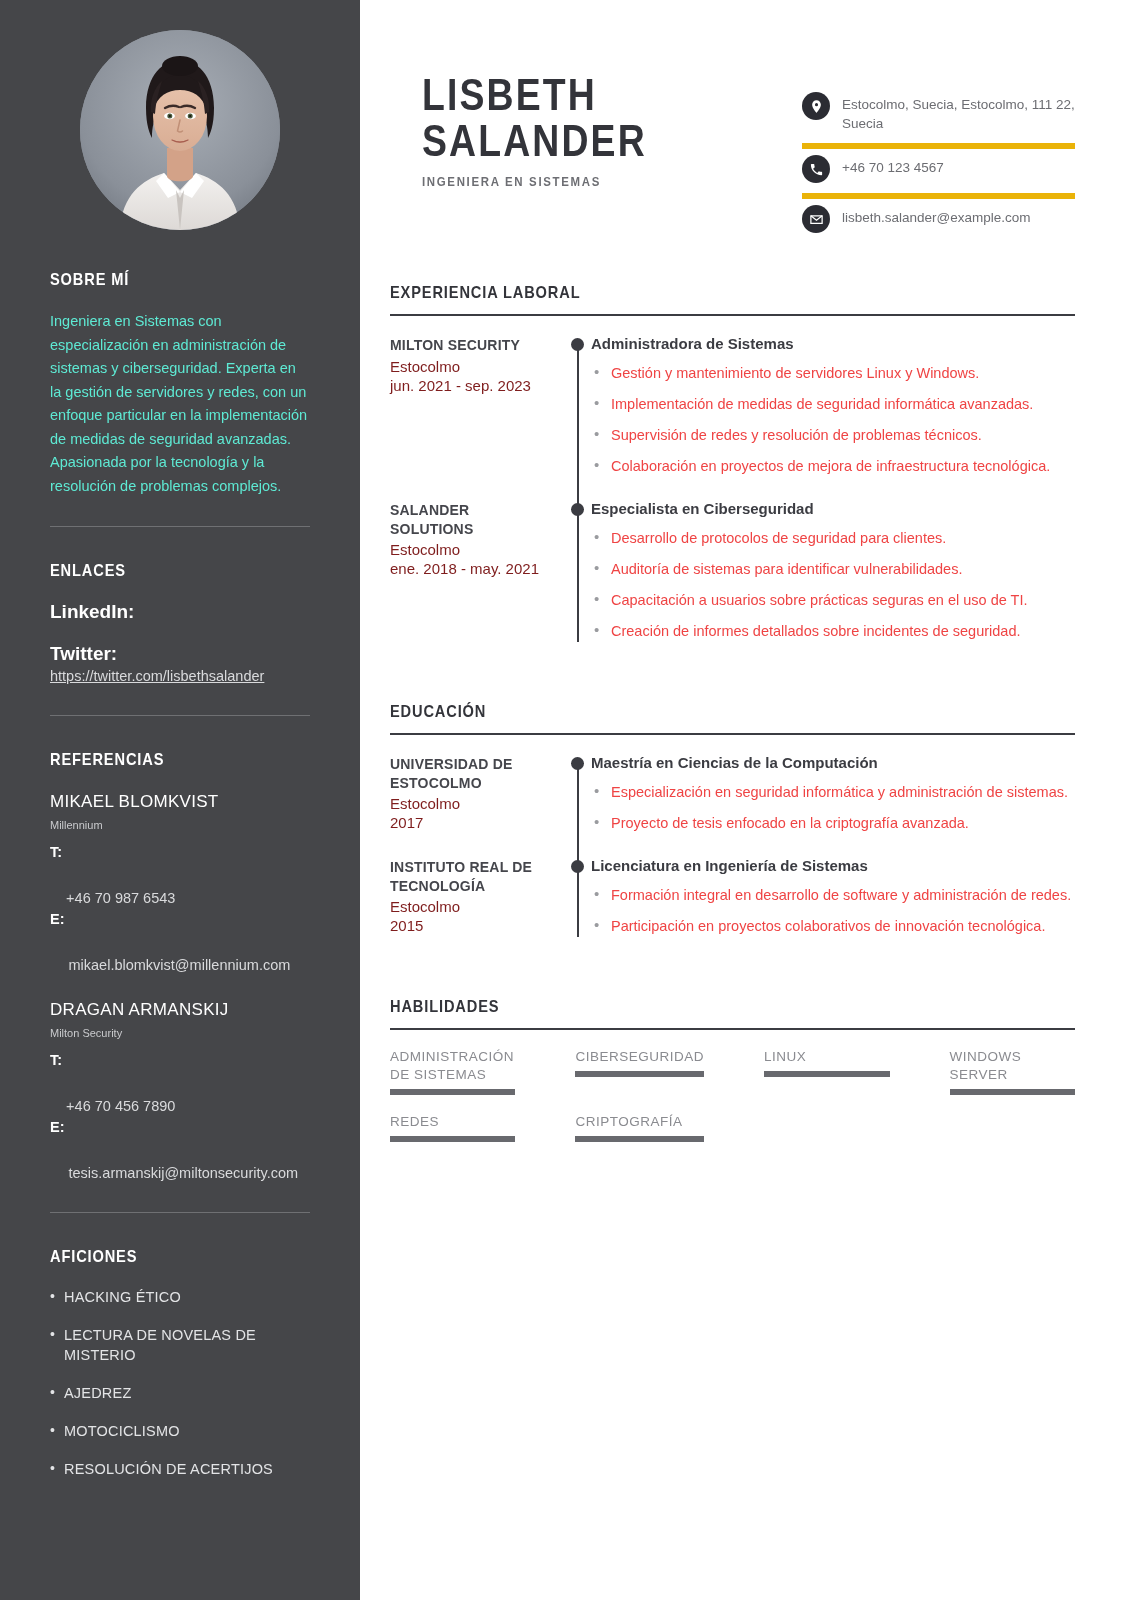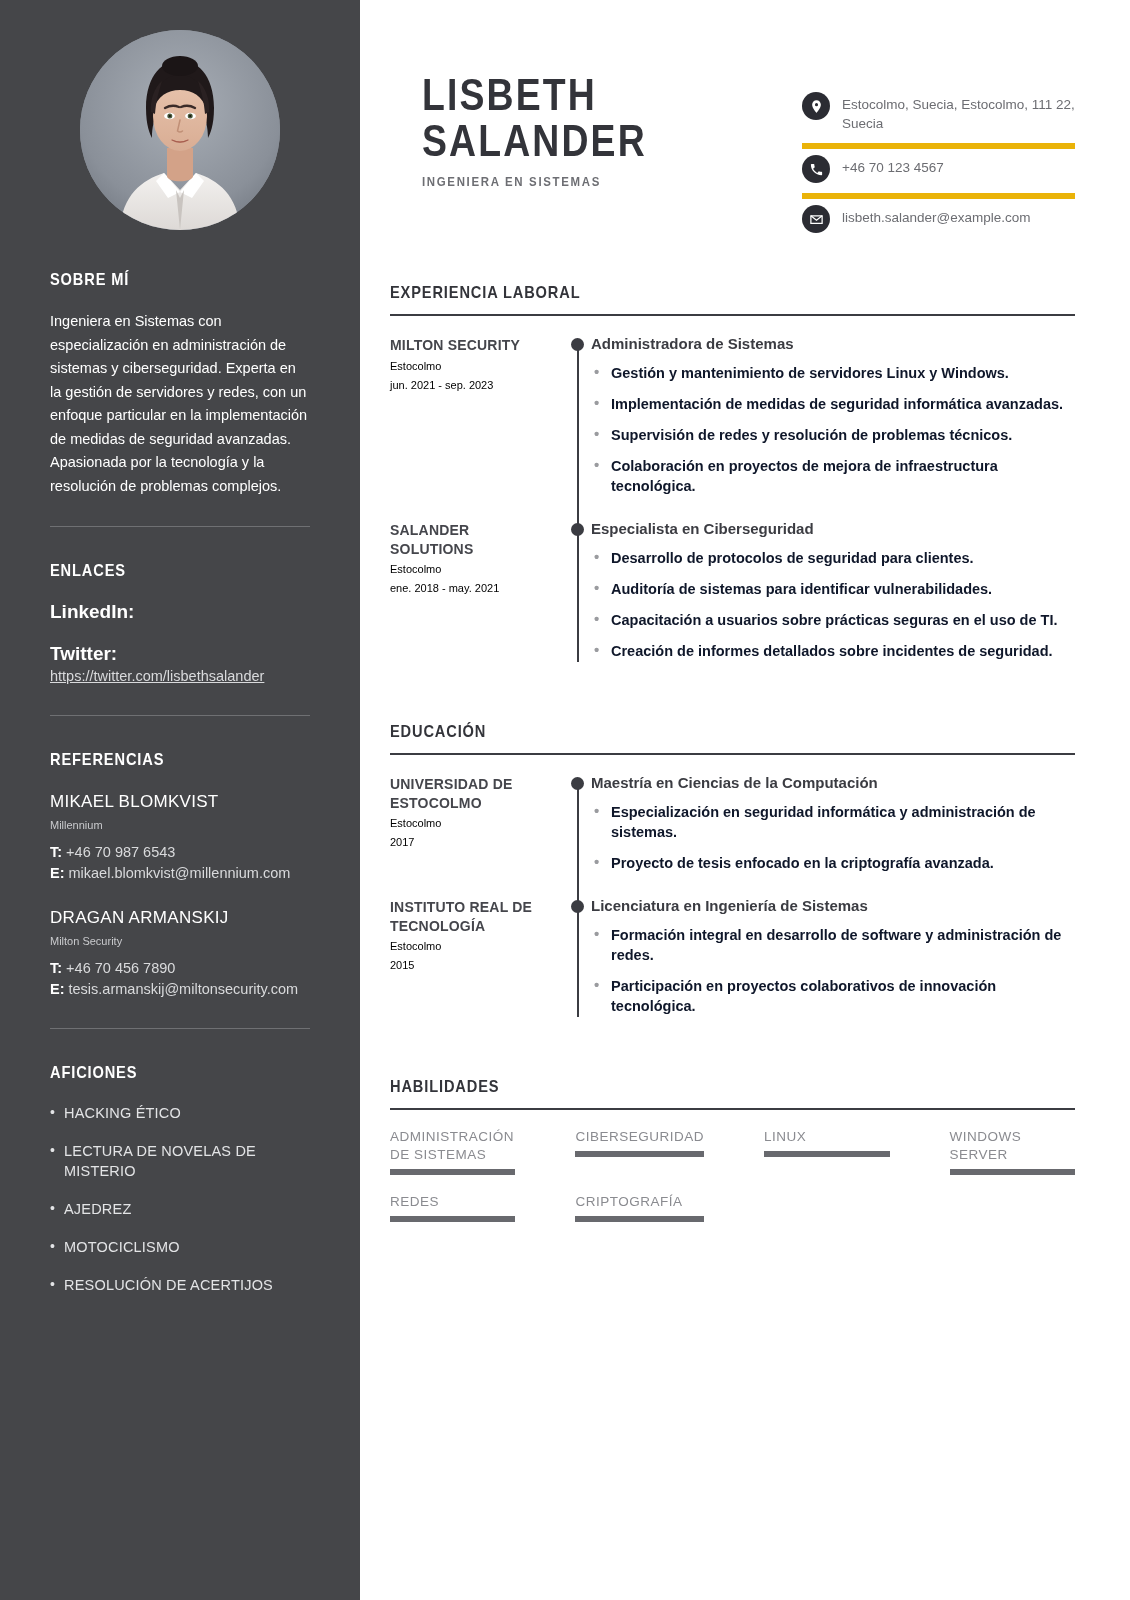--- a/index.html
+++ b/index.html
@@ -57,21 +57,21 @@
     text-transform: uppercase;
     transform: scaleX(0.86);
     transform-origin: left center;
     margin-top: 34px;
     margin-bottom: 20px;
   }
 
   .side-text {
     font-size: 14.5px;
     line-height: 23.5px;
-    color: #ffffff;
+    color: #5eead4;
     font-weight: 400;
   }
 
   .side-rule {
     height: 1px;
     background: #6f7073;
     margin: 28px 0 0 0;
   }
 
   .link-block { margin-bottom: 20px; }
@@ -109,21 +109,21 @@
     color: #d9dadc;
     line-height: 21px;
     display: flex;
   }
   .ref-line b {
     font-weight: 700;
     color: #ffffff;
     margin-right: 4px;
     flex: 0 0 auto;
   }
-  .ref-line span { word-break: break-all; }
+  .ref-line span { word-break: break-all; margin-top: 46px; }
 
   .hobby-list { list-style: none; }
   .hobby-item {
     font-size: 14.5px;
     color: #e3e4e6;
     line-height: 20px;
     margin-bottom: 18px;
     padding-left: 14px;
     position: relative;
     letter-spacing: 0.2px;
@@ -232,22 +232,22 @@
     padding-right: 14px;
   }
   .org {
     font-size: 14px;
     font-weight: 700;
     color: #45464c;
     line-height: 18.5px;
     letter-spacing: 0.2px;
   }
   .loc, .dates {
-    font-size: 11px;
-    color: #000000;
+    font-size: 15px;
+    color: #7f1d1d;
     line-height: 19px;
   }
   .loc { margin-top: 2px; }
 
   .tl {
     width: 26px;
     min-width: 26px;
     position: relative;
   }
   .tl-dot {
@@ -271,25 +271,24 @@
     font-size: 15px;
     font-weight: 700;
     color: #3b3c42;
     line-height: 20px;
     margin-bottom: 9px;
   }
   .blist { list-style: none; }
   .bitem {
     font-size: 14.5px;
     line-height: 20px;
-    color: #0f172a;
+    color: #ef4444;
     padding-left: 20px;
     position: relative;
     margin-bottom: 11px;
-    font-weight: bold;
   }
   .bitem::before {
     content: "\2022";
     position: absolute;
     left: 3px;
     top: -1px;
     color: #9a9b9f;
     font-size: 15px;
   }
 

